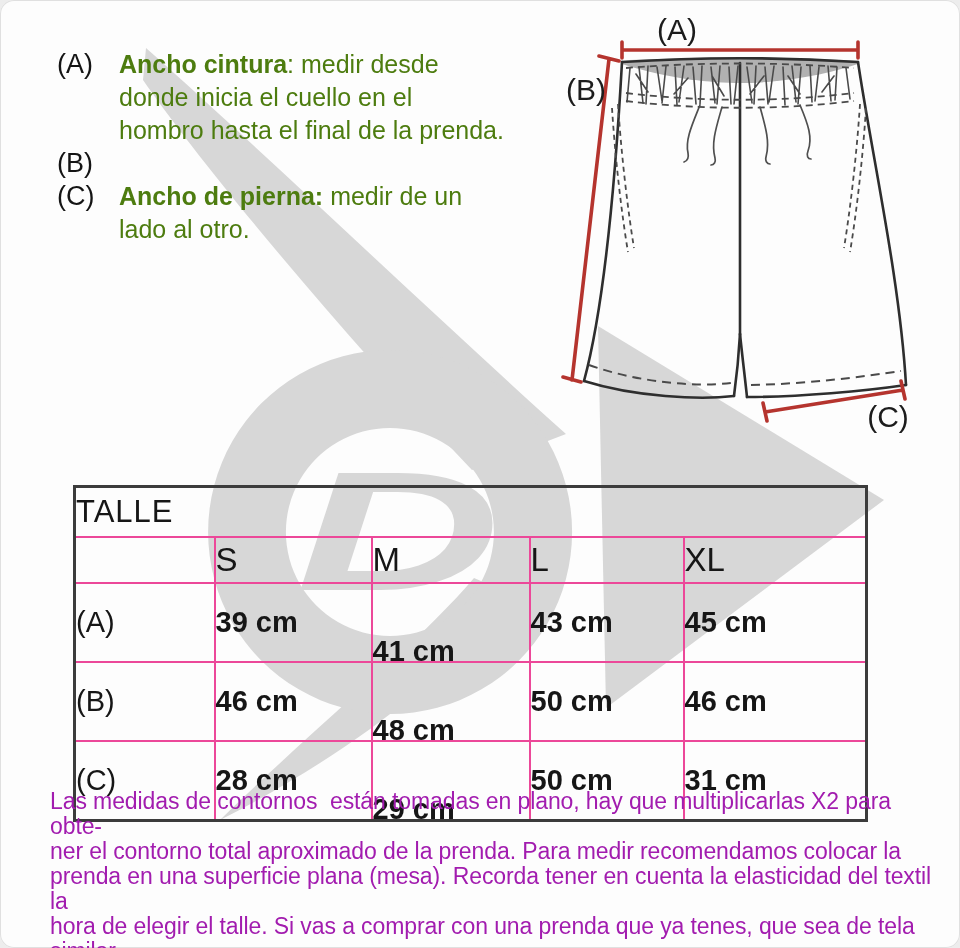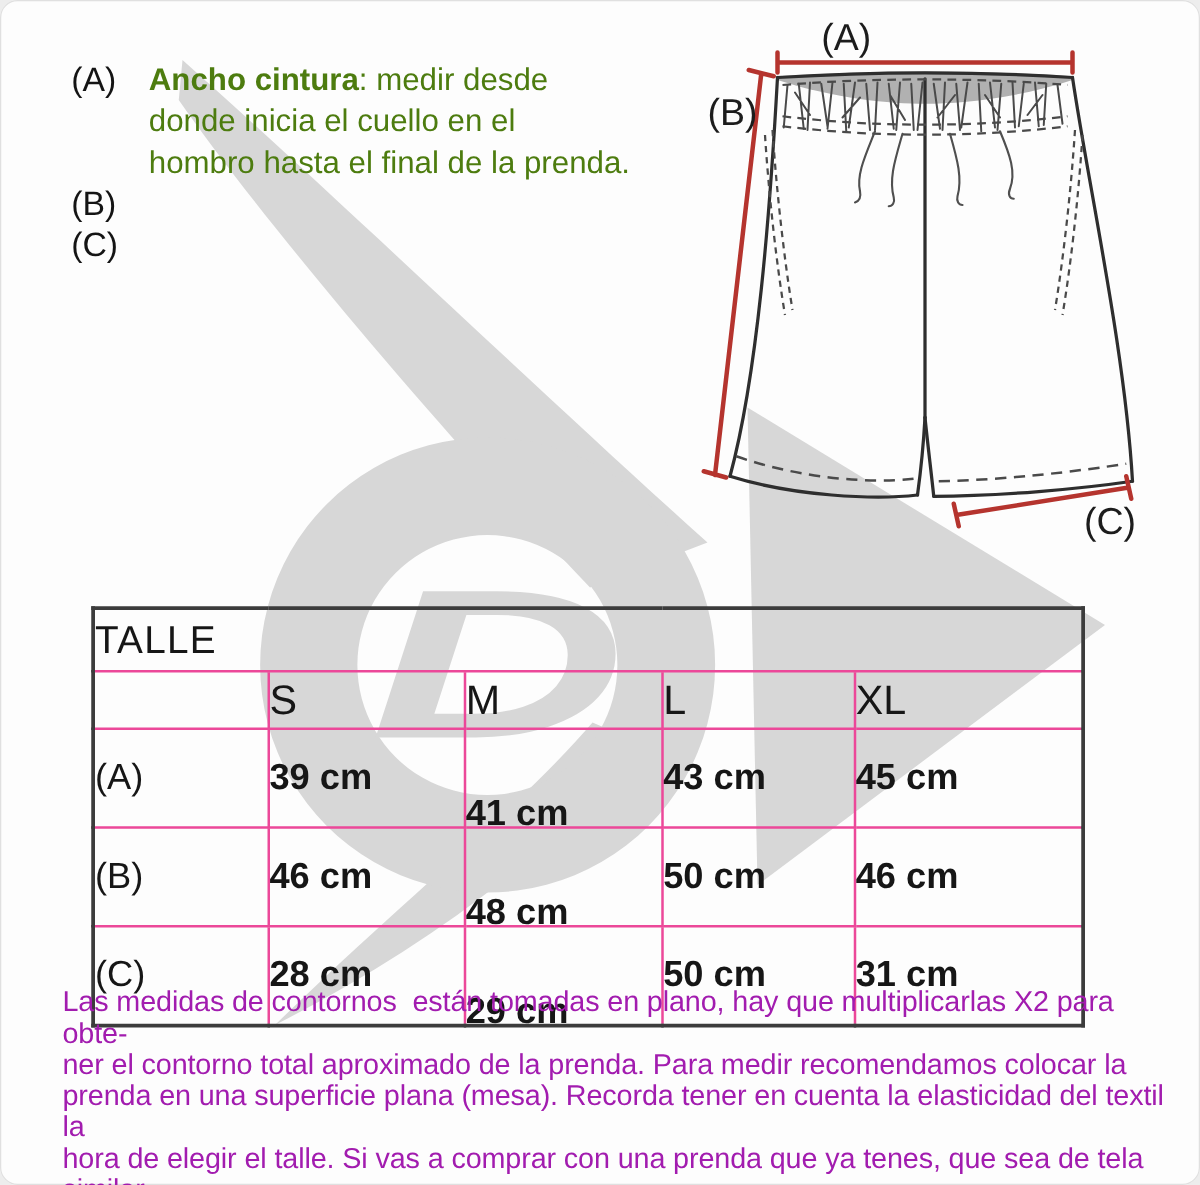--- a/index.html
+++ b/index.html
@@ -67,20 +67,22 @@
       <span class="g-label">(A)</span>
       <p class="g-text"><b>Ancho cintura</b><span class="pre">: medir desde
 donde inicia el cuello en el
 hombro hasta el final de la prenda.</span></p>
     </div>
     <div class="guide-item">
       <span class="g-label">(B)</span>
     </div>
     <div class="guide-item">
       <span class="g-label">(C)</span>
+      <p class="g-text"><b>Ancho de pierna:</b><span class="pre"> medir de un
+lado al otro.</span></p>
     </div>
   </div>
 
   <svg class="shorts" width="385" height="435" viewBox="545 8 385 435">
 
     <path d="M622,61 C700,56 780,56 858,61 L858,64 C812,79 768,83 740,83 C712,83 668,79 622,64 Z" fill="#b1b1b1"></path>
 
     <g fill="none" stroke="#2e2e2e" stroke-width="2.6" stroke-linecap="round">
       <path d="M622,62 C700,57 780,57 858,62"></path>
       <path d="M622,62 C616,170 606,300 584,381"></path>

